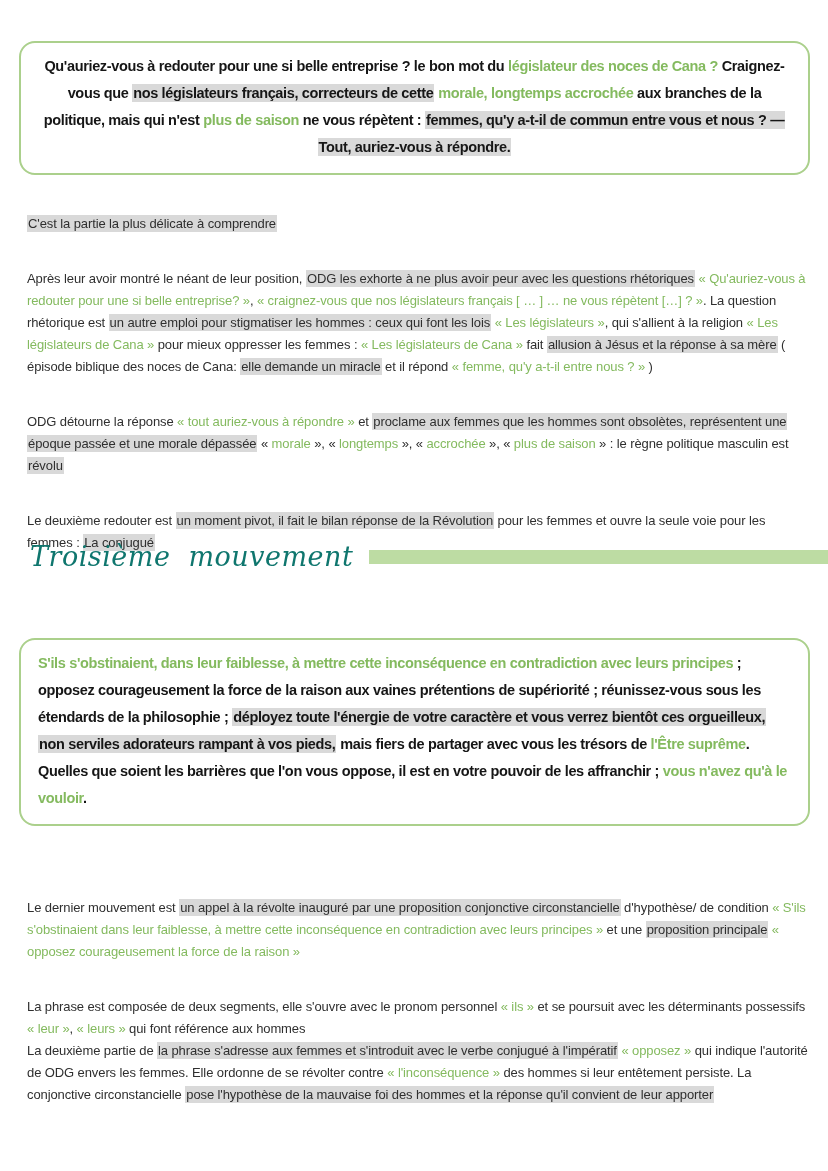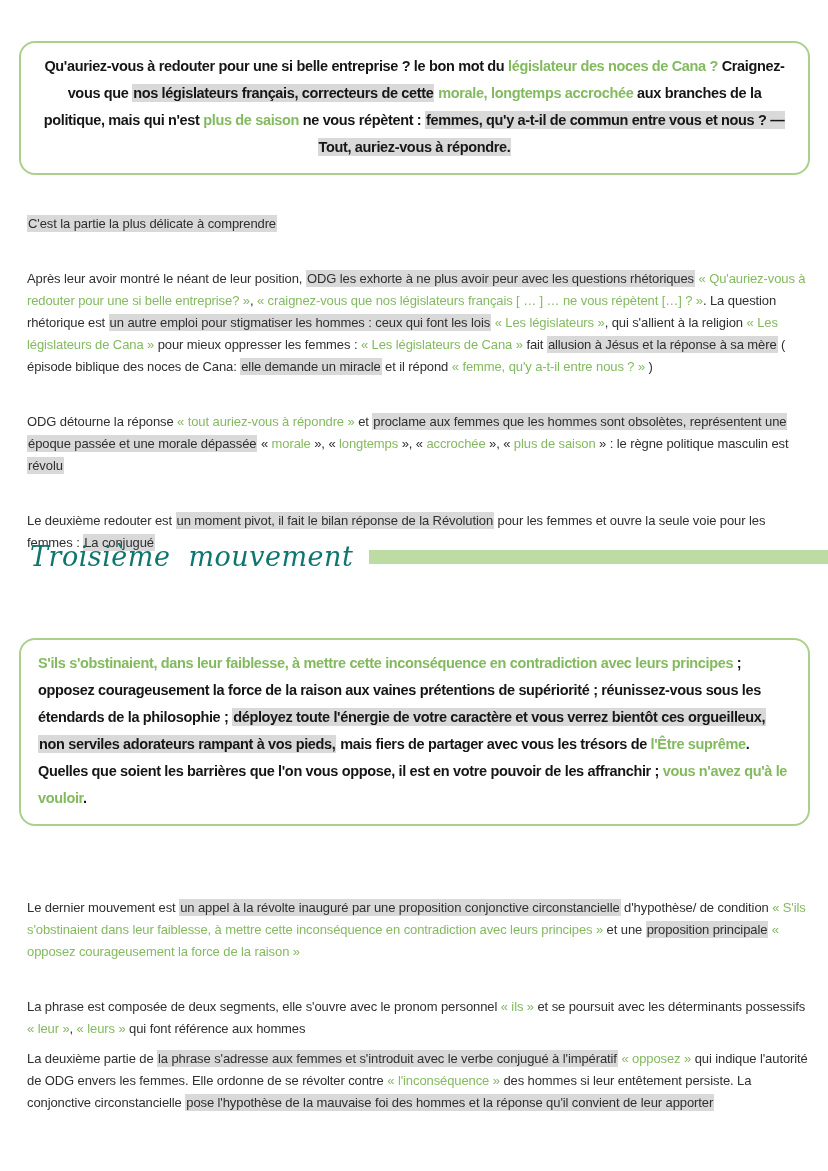--- a/index.html
+++ b/index.html
@@ -30,21 +30,21 @@
     letter-spacing: -0.35px;
     color: #161616;
   }
 
   
   .analysis { position: absolute; left: 27px; width: 783px; }
   .analysis-1 { top: 213px; }
   .analysis-2 { top: 897px; }
   .body-para { font-size: 13px; line-height: 22px; letter-spacing: -0.1px; }
   .body-para + .body-para { margin-top: 33px; }
-  .body-para.follow-on { margin-top: 8px; }
+  .body-para.follow-on { margin-top: 0; }
 
   
   .seg-g  { color: #84ba5f; }
   .seg-hl { background: #d9d9d9; padding: 1px 1px; -webkit-box-decoration-break: clone; box-decoration-break: clone; }
   .seg-p  { }
 
   
   .heading-row {
     position: absolute; left: 30px; right: 0; top: 541px;
     display: flex; align-items: center;

